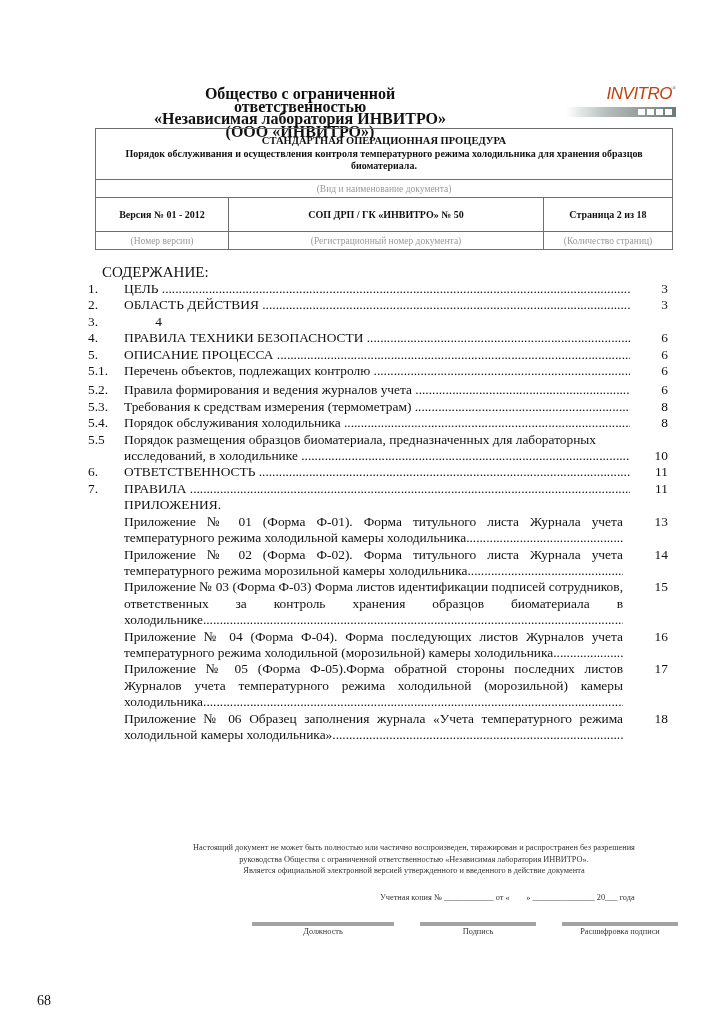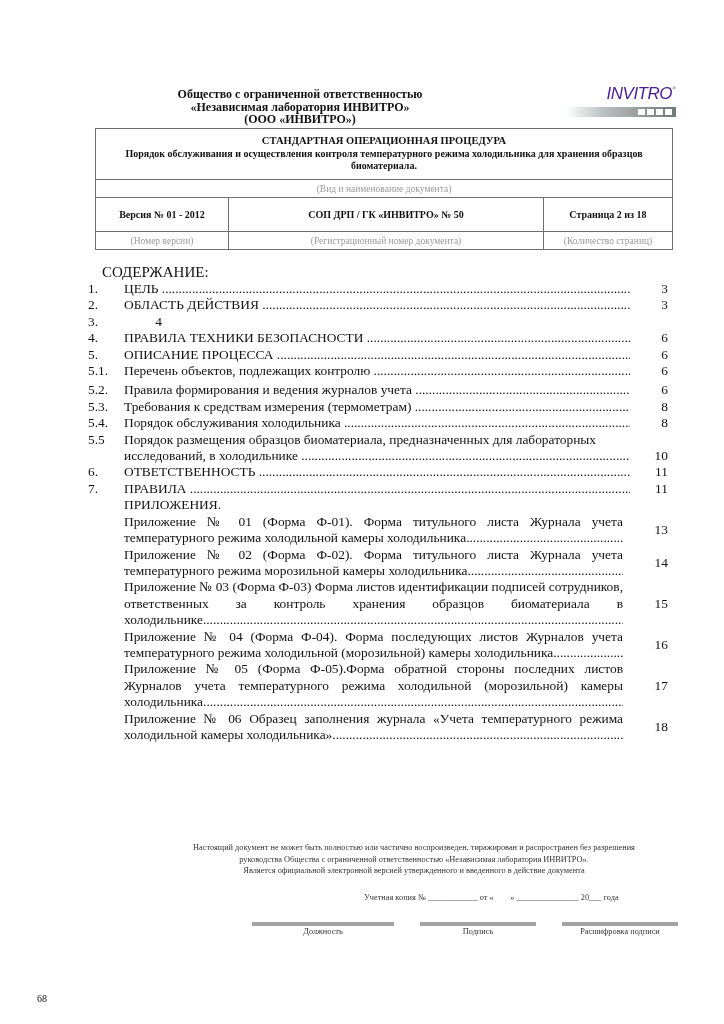--- a/index.html
+++ b/index.html
@@ -1,52 +1,52 @@
 <!DOCTYPE html>
 <html><head>
 <meta charset="utf-8">
 <style>
   html, body { margin: 0; padding: 0; background: #fff; }
   body { width: 724px; height: 1024px; position: relative; overflow: hidden;
          font-family: "Liberation Serif", serif; color: #111; }
   .org { position: absolute; left: 150px; top: 88px; width: 300px; text-align: center;
-         font-weight: bold; font-size: 12px; line-height: 12.5px; }
+         font-weight: bold; font-size: 16px; line-height: 12.5px; }
   .logo { position: absolute; left: 596px; top: 84px; width: 80px; height: 36px; }
   .logo .word { position: absolute; right: 4px; top: 0; font-family: "Liberation Sans", sans-serif;
-         font-style: italic; font-size: 17px; letter-spacing: -0.5px; color: #4c1d95; }
+         font-style: italic; font-size: 17px; letter-spacing: -0.5px; color: #c2410c; }
   .logo .reg { position: absolute; right: 0; top: 1px; font-size: 6px; color: #555; }
   .logo .bar { position: absolute; left: -30px; right: 0; top: 23px; height: 10px;
          background: linear-gradient(to right, #fff 0%, #b9c0c0 35%, #6f7878 100%); }
   .logo .sq { position: absolute; top: 25px; width: 7px; height: 6px; background: #fff; }
   .hdr { position: absolute; left: 95px; top: 128px; width: 578px; border-collapse: collapse;
          font-size: 10px; }
   .hdr td { border: 1px solid #6f6f6f; text-align: center; padding: 0; }
   .hdr .title { height: 50px; font-weight: bold; line-height: 12.5px; }
   .hdr .title .t1 { font-size: 10.5px; }
   .hdr .cap { color: #9a9a9a; font-size: 9.5px; height: 17px; }
   .hdr .meta { height: 33px; font-weight: bold; font-size: 10px; }
   .toc-title { position: absolute; left: 102px; top: 264px; font-size: 15px; }
   .toc { position: absolute; left: 88px; top: 281px; width: 580px; font-size: 13.4px; line-height: 16.4px; }
   .row { position: relative; display: flex; align-items: baseline; }
   .num { width: 36px; flex: none; }
   .txt { flex: 1; overflow: hidden; white-space: nowrap; position: relative; }
   .txt::after { content: " ......................................................................................................................................................................................................................................................"; }
   .pg { width: 38px; flex: none; text-align: right; }
   .gap5 { margin-top: 3px; }
-  .app { padding-left: 36px; display: flex; align-items: center; gap: 7px; }
+  .app { padding-left: 36px; display: flex; align-items: flex-start; gap: 7px; }
   .app .body { flex: 1; text-align: justify; overflow: hidden; }
   .app .last { display: flex; white-space: nowrap; overflow: hidden; }
   .app .last span.fill { flex: 1; overflow: hidden; }
   .app .last span.fill::after { content: " ......................................................................................................................................................................................................................"; }
   .footer-note { position: absolute; right: 30px; top: 842px; width: 560px; text-align: center;
          font-size: 8.3px; line-height: 11.5px; color: #333; }
-  .copy { position: absolute; left: 364px; top: 893px; font-size: 8.3px; color: #333; white-space: pre; }
+  .copy { position: absolute; left: 380px; top: 893px; font-size: 8.3px; color: #333; white-space: pre; }
   .sig { position: absolute; top: 922px; border-top: 4px solid #a3a3a3; text-align: center;
          font-size: 8.3px; color: #333; padding-top: 1px; }
-  .pagenum { position: absolute; left: 37px; top: 993px; font-size: 10px; }
+  .pagenum { position: absolute; left: 37px; top: 993px; font-size: 14px; }
 </style>
 </head>
 <body>
 
 <div class="org">
   <div>Общество с ограниченной ответственностью</div>
   <div>«Независимая лаборатория ИНВИТРО»</div>
   <div>(ООО «ИНВИТРО»)</div>
 </div>
 

